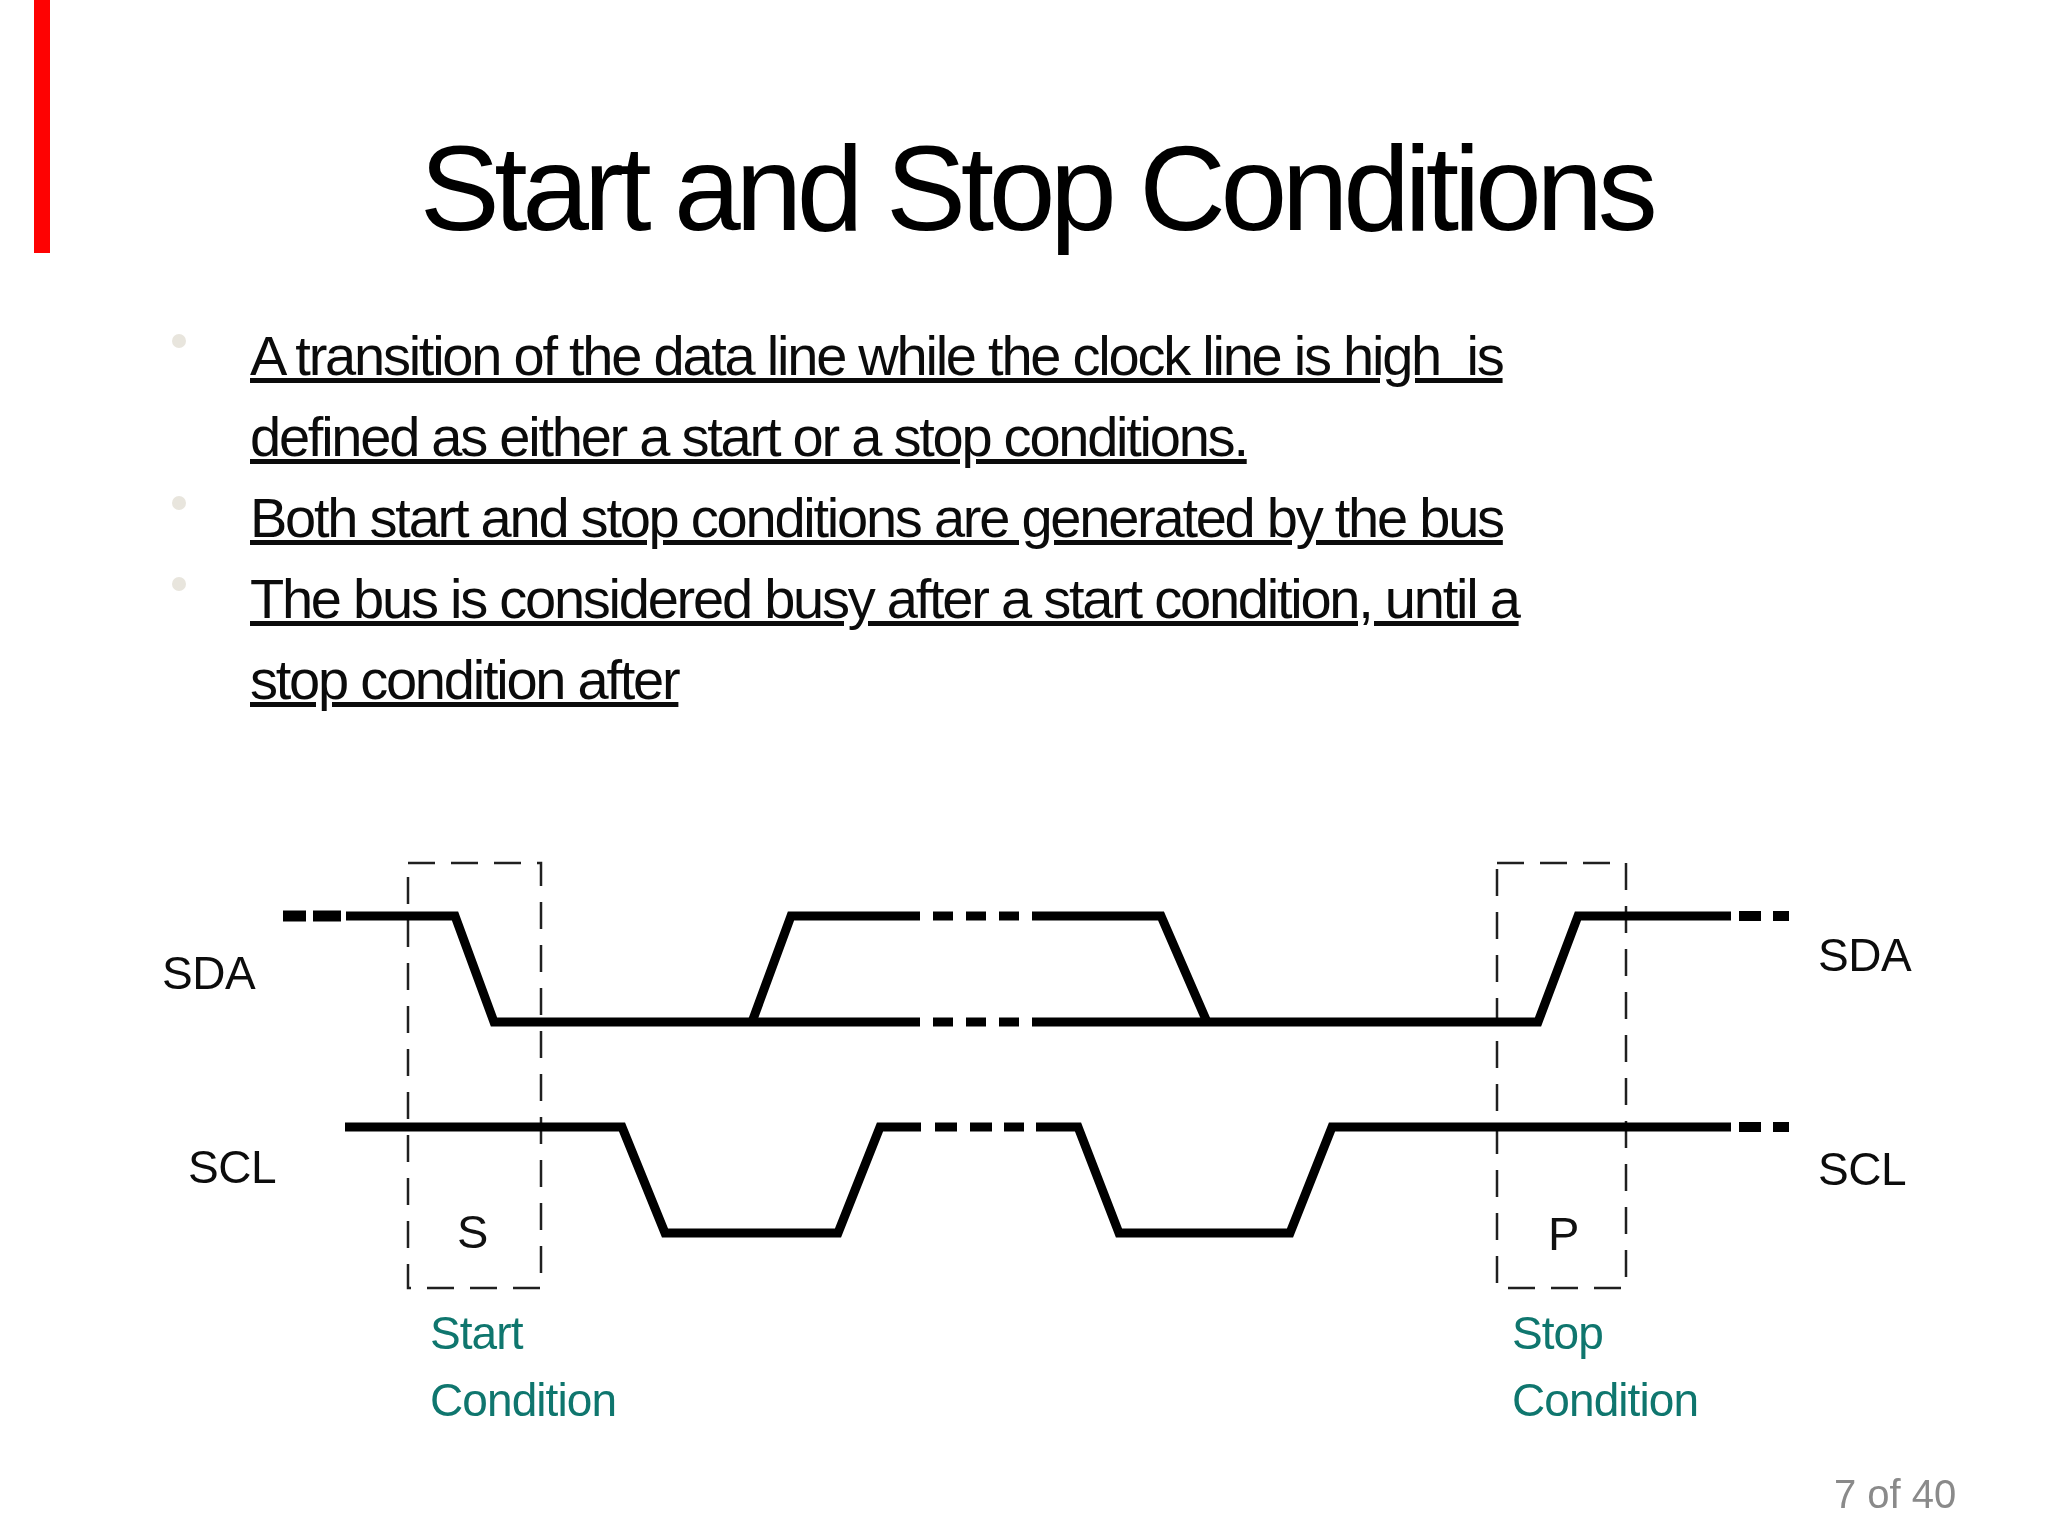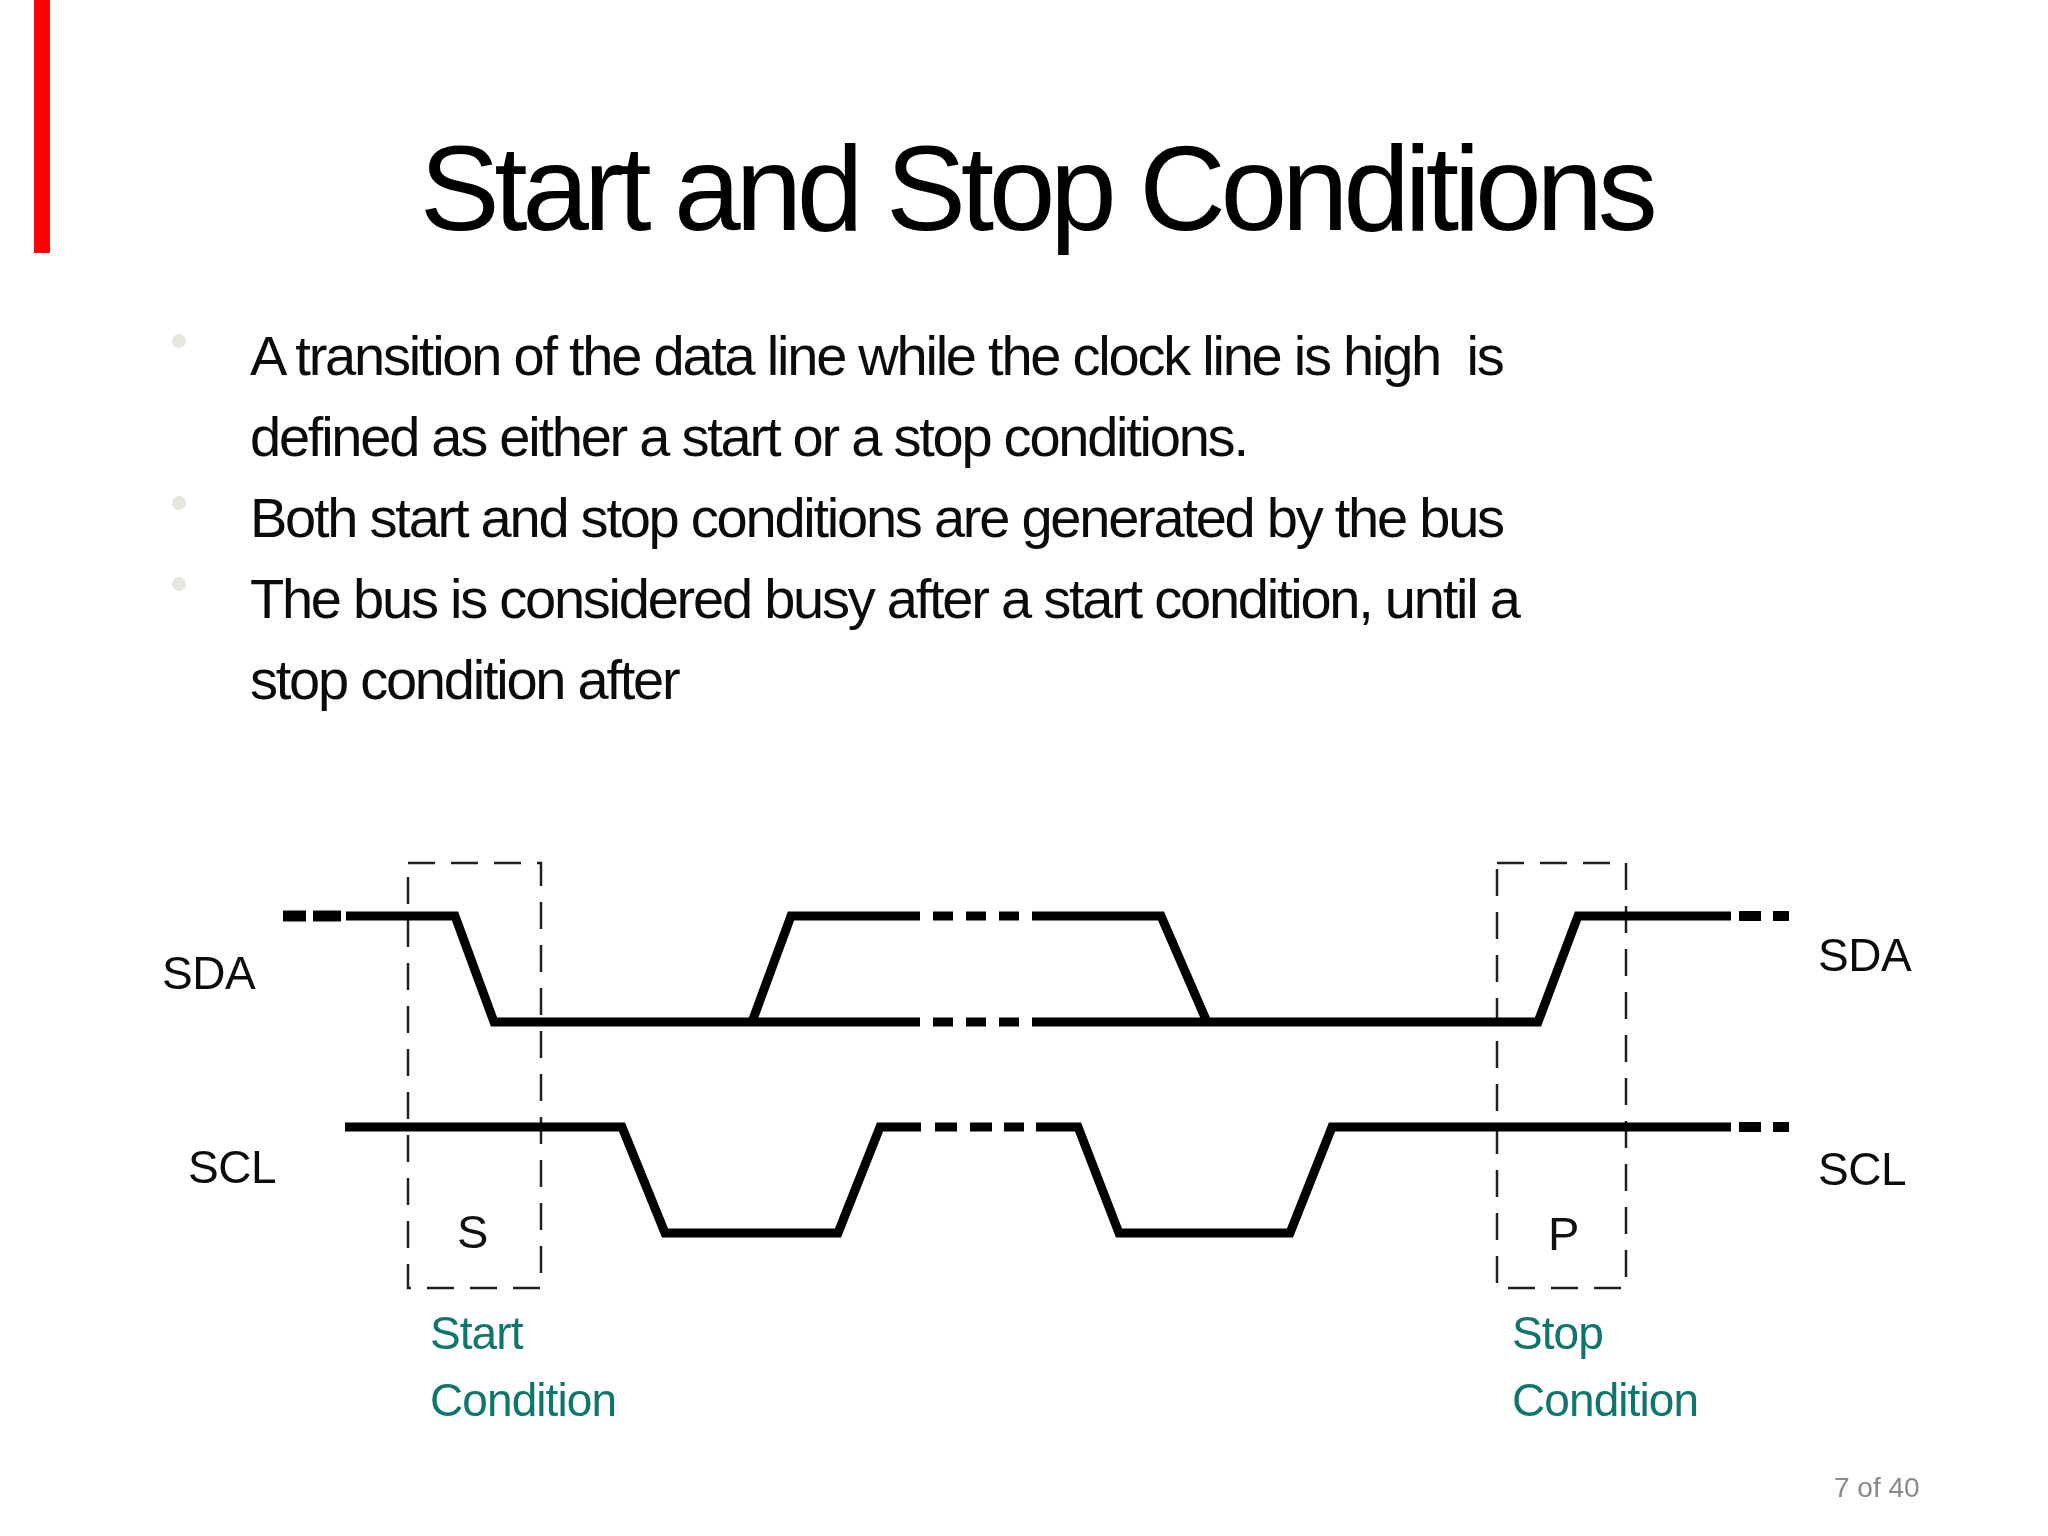--- a/index.html
+++ b/index.html
@@ -6,21 +6,21 @@
   .slide{
     position:relative;width:2048px;height:1536px;background:#ffffff;overflow:hidden;
     font-family:"Liberation Sans",sans-serif;color:#0b0b0b;
   }
   .accent-bar{position:absolute;left:34px;top:0;width:16px;height:253px;background:#fe0202;}
   .title{
     position:absolute;left:0;top:128px;width:100%;margin:0;padding-left:24px;box-sizing:border-box;
     text-align:center;font-size:120px;font-weight:400;letter-spacing:-0.045em;line-height:1;
     color:#000000;white-space:nowrap;
   }
-  .bullets{position:absolute;left:0;top:315px;width:1900px;}
+  .bullets{position:absolute;left:0;top:315px;width:1900px;text-decoration:underline;}
   .bullet{position:relative;padding-left:250px;}
   .bullet .dot{
     position:absolute;left:172px;top:19px;width:14px;height:14px;border-radius:50%;
     background:#e8e5dd;
   }
   .bullet .bl{
     font-size:56px;line-height:81px;letter-spacing:-0.04em;color:#0b0b0b;
     white-space:pre;
   }
   svg.diagram{position:absolute;left:0;top:0;width:2048px;height:1536px;}
@@ -28,21 +28,21 @@
   .lbl-sda-left{left:162px;top:950px;}
   .lbl-scl-left{left:188px;top:1144px;}
   .lbl-sda-right{left:1818px;top:932px;}
   .lbl-scl-right{left:1818px;top:1146px;}
   .marker{position:absolute;font-size:47px;line-height:1;color:#111111;}
   .marker-s{left:457px;top:1208px;}
   .marker-p{left:1548px;top:1210px;}
   .caption{position:absolute;font-size:46px;line-height:67px;color:#0f766e;letter-spacing:-0.02em;}
   .caption-start{left:430px;top:1300px;}
   .caption-stop{left:1512px;top:1300px;}
-  .pagenum{position:absolute;left:1834px;top:1474px;font-size:28px;line-height:1;color:#8a8a8a;}
+  .pagenum{position:absolute;left:1834px;top:1474px;font-size:40px;line-height:1;color:#8a8a8a;}
 </style>
 </head>
 <body>
 
 <div class="slide">
 
   <div class="accent-bar"></div>
 
   <h1 class="title">Start and Stop Conditions</h1>
 

